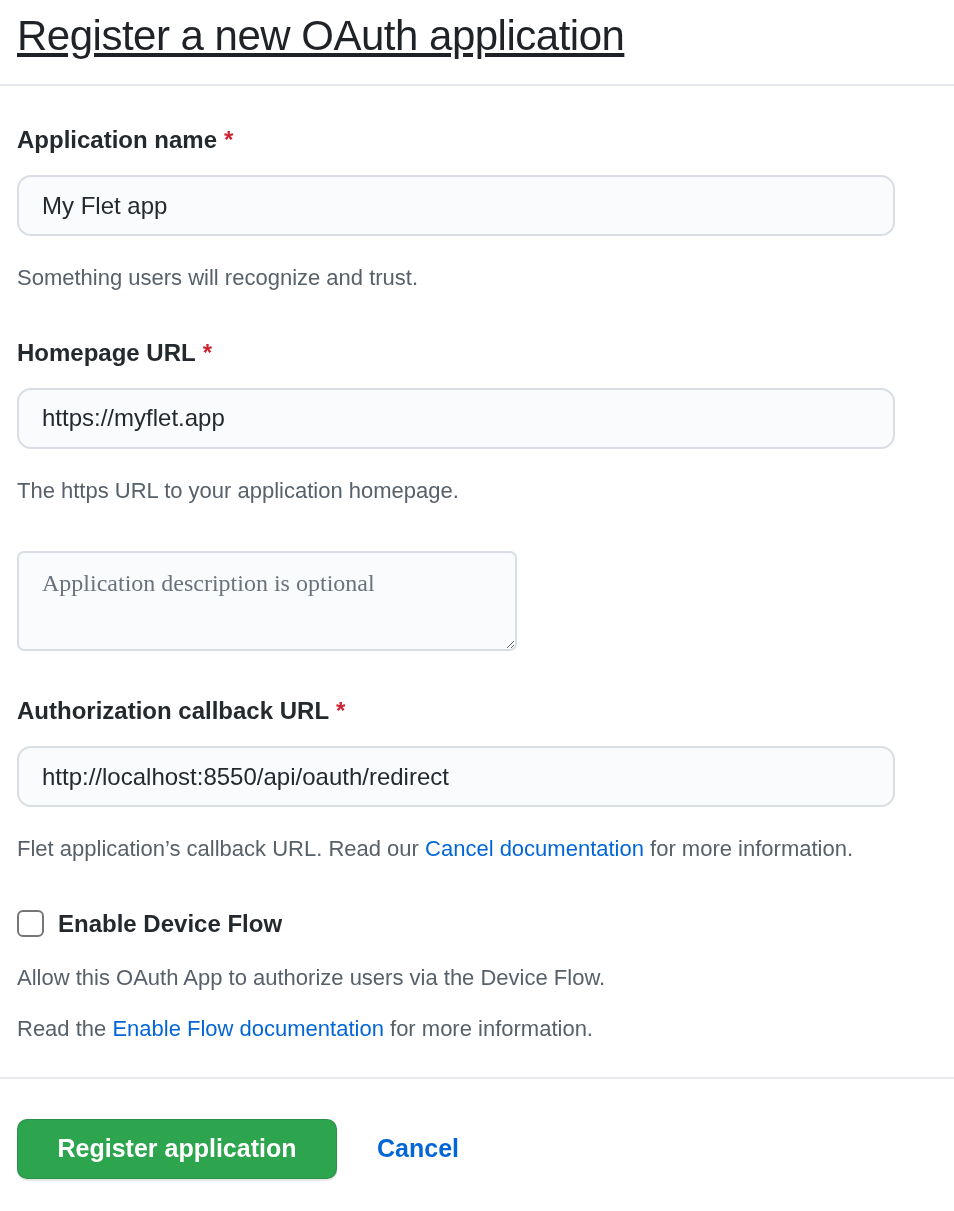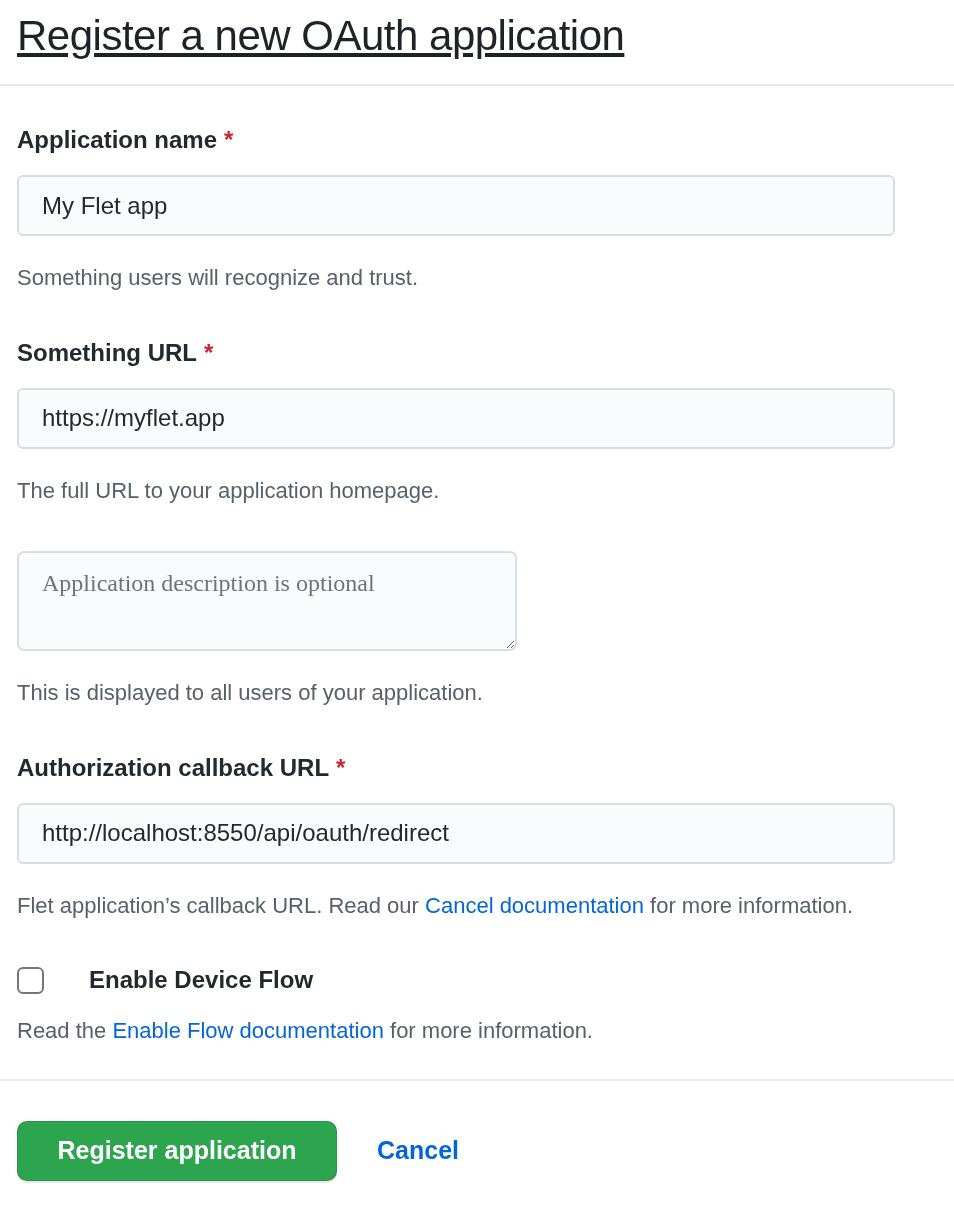--- a/index.html
+++ b/index.html
@@ -49,21 +49,21 @@
   .text-input {
     display: block;
     width: 878px;
     height: 61px;
     padding: 0 23px;
     font-family: "Liberation Sans", sans-serif;
     font-size: 24px;
     color: #24292e;
     background: #fafbfc;
     border: 2px solid #d8dee4;
-    border-radius: 6px;
+    border-radius: 14px;
     outline: none;
   }
   textarea.description-input {
     display: block;
     width: 500px;
     height: 100px;
     padding: 17px 23px;
     font-family: Liberation Serif, serif;
     font-size: 24px;
     color: #24292e;
@@ -87,21 +87,20 @@
     color: #0366d6;
     text-decoration: none;
     cursor: pointer;
   }
 
   
   .checkbox-group { margin-bottom: 0; }
   .checkbox-row {
     display: flex;
     align-items: center;
-    gap: 31px;
   }
   .device-flow-checkbox {
     appearance: none;
     -webkit-appearance: none;
     width: 27px;
     height: 27px;
     margin: 0 14px 0 0;
     border: 2.5px solid #767676;
     border-radius: 6px;
     background: #ffffff;
@@ -165,46 +164,46 @@
     <div class="form-group">
       <label class="field-label">
         <span>Application name</span><span class="required-marker">*</span>
       </label>
       <input type="text" class="text-input" value="My Flet app" style="">
       <p class="help-text">Something users will recognize and trust.</p>
     </div>
 
     <div class="form-group">
       <label class="field-label">
-        <span>Something URL</span><span class="required-marker">*</span>
+        <span>Homepage URL</span><span class="required-marker">*</span>
       </label>
       <input type="text" class="text-input" value="https://myflet.app" style="">
-      <p class="help-text">The full URL to your application homepage.</p>
+      <p class="help-text">The https URL to your application homepage.</p>
     </div>
 
     <div class="form-group">
       <textarea class="description-input" placeholder="Application description is optional" style=""></textarea>
-      <p class="help-text">This is displayed to all users of your application.</p>
     </div>
 
     <div class="form-group">
       <label class="field-label">
         <span>Authorization callback URL</span><span class="required-marker">*</span>
       </label>
       <input type="text" class="text-input" value="http://localhost:8550/api/oauth/redirect" style="">
       <p class="help-text">
         <span>Flet application’s callback URL. Read our </span><a class="inline-link">Cancel documentation</a><span> for more information.</span>
       </p>
     </div>
 
     <div class="checkbox-group">
       <div class="checkbox-row">
         <input type="checkbox" class="device-flow-checkbox" style="">
         <label class="checkbox-label">Enable Device Flow</label>
       </div>
+      <p class="help-text checkbox-help">Allow this OAuth App to authorize users via the Device Flow.</p>
       <p class="help-text checkbox-note">
         <span>Read the </span><a class="inline-link">Enable Flow documentation</a><span> for more information.</span>
       </p>
     </div>
 
     <hr class="bottom-divider">
 
     <div class="actions">
       <button type="button" class="register-button">Register application</button>
       <a class="cancel-link">Cancel</a>

